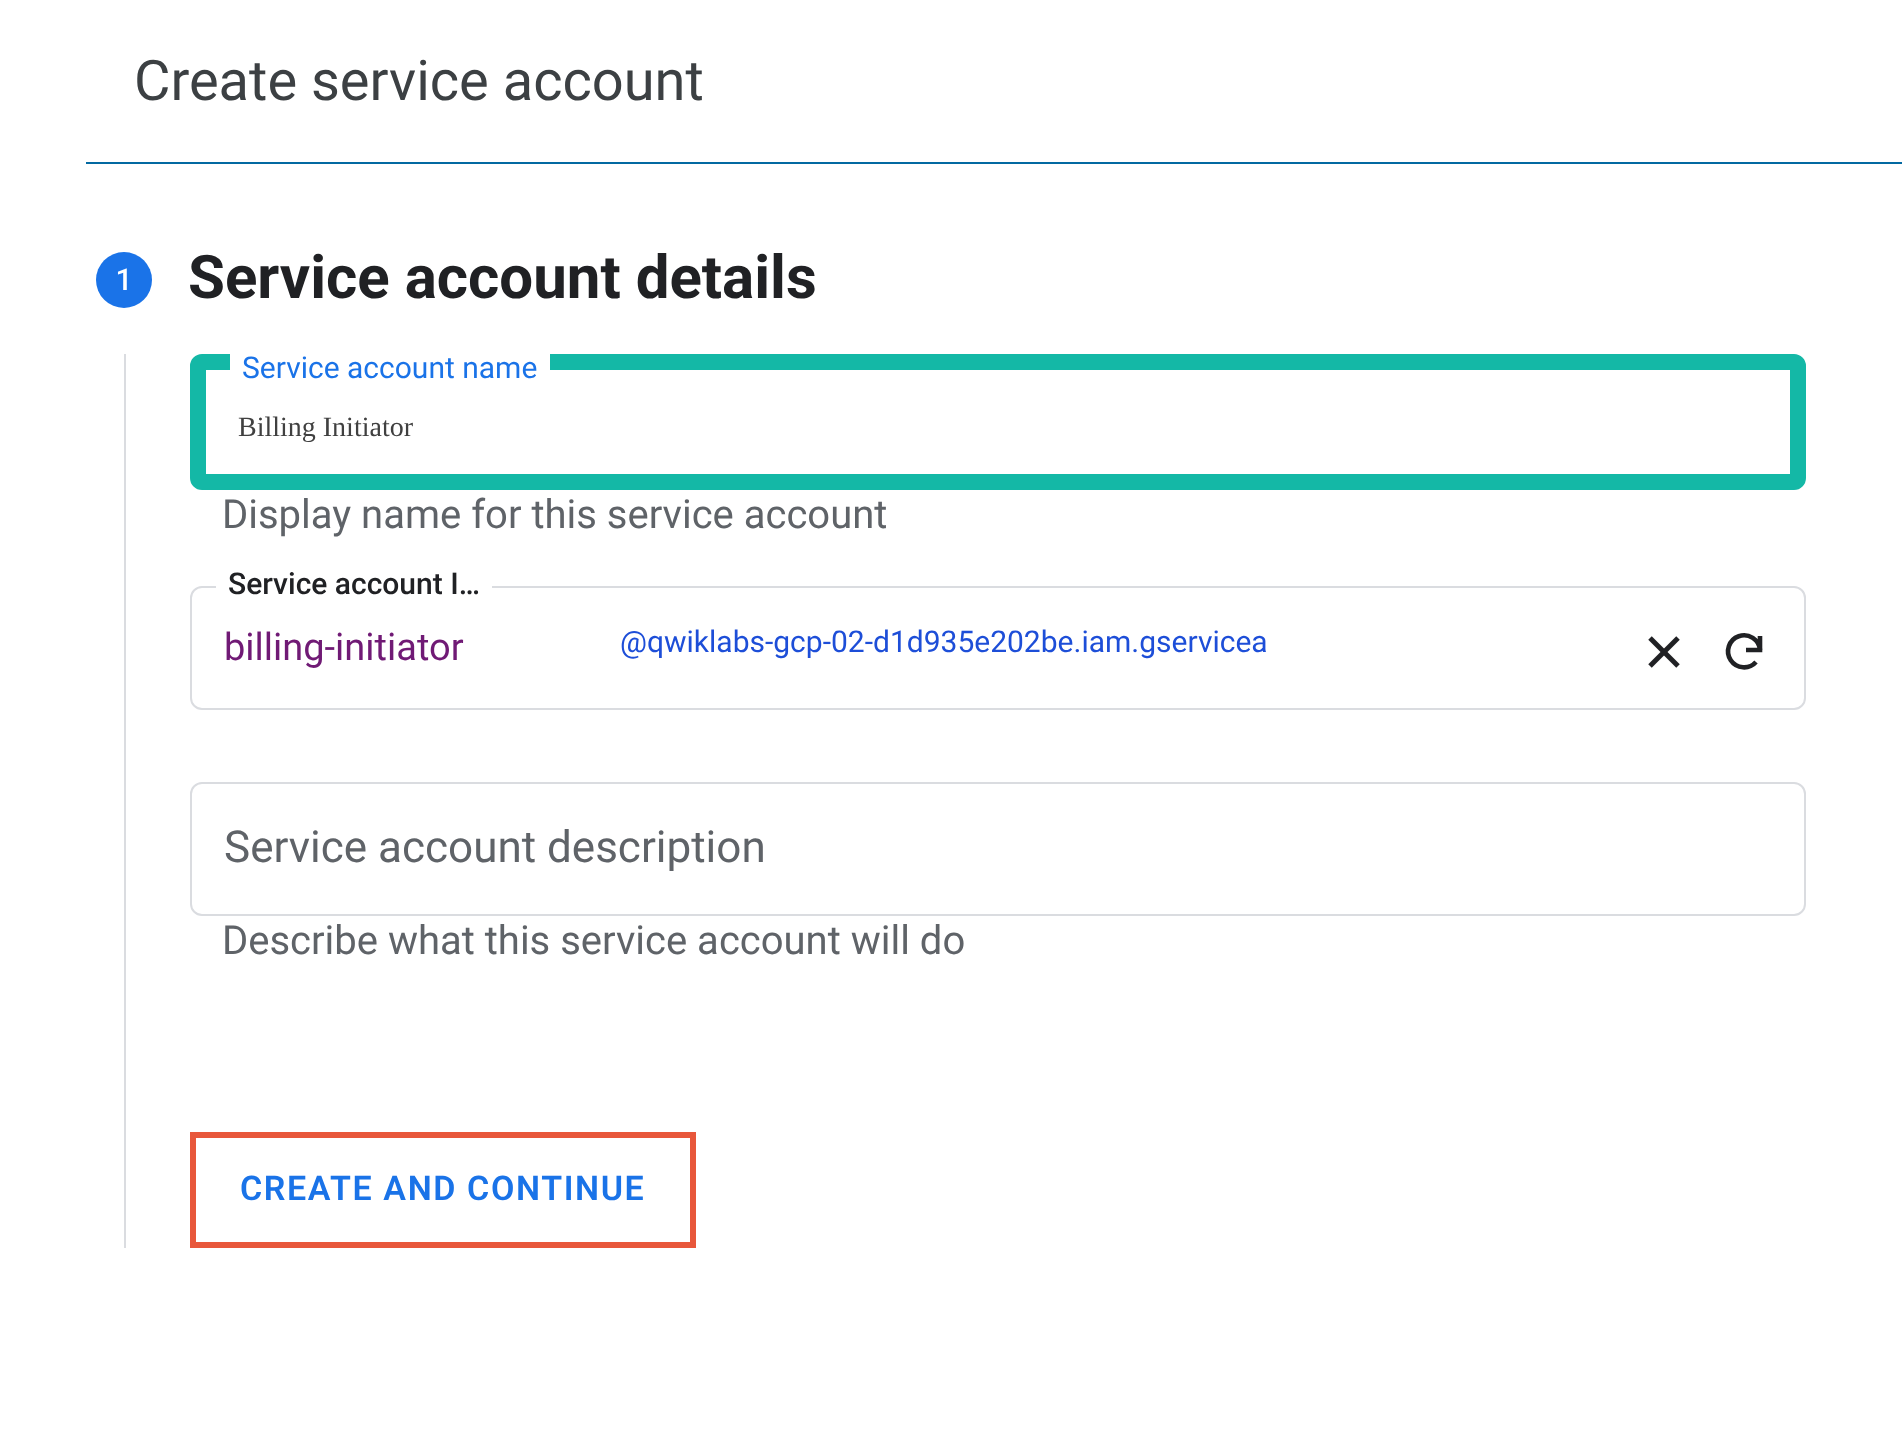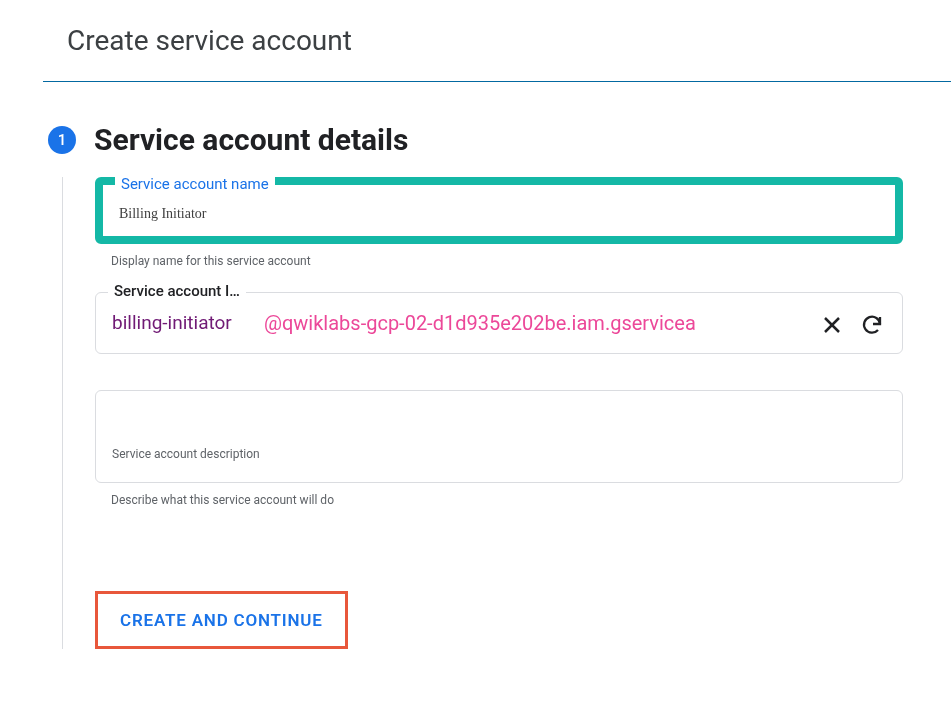--- a/index.html
+++ b/index.html
@@ -81,23 +81,22 @@
     }
     .outlined-field input {
       border: none;
       outline: none;
       width: 100%;
       font-size: 14px;
       color: #404040;
       font-family: Liberation Serif, serif;
     }
     .field-hint {
-      font-size: 12px;
+      font-size: 20px;
       color: #5f6368;
-      margin-top: 10px;
       padding-left: 16px;
     }
     .id-field {
       position: relative;
       border: 1px solid #dadce0;
       border-radius: 6px;
       padding: 18px 16px 14px 16px;
       display: flex;
       align-items: flex-start;
       gap: 12px;
@@ -118,25 +117,26 @@
     }
     .id-input {
       font-size: 19px;
       color: #701a75;
       border: none;
       outline: none;
       font-family: inherit;
       width: 140px;
     }
     .id-suffix {
-      font-size: 20px;
-      color: #ec4899;
+      font-size: 15px;
+      color: #1d4ed8;
       flex: 1;
       white-space: nowrap;
       overflow: hidden;
+      margin-left: 46px;
     }
     .icon-btn {
       width: 28px;
       height: 28px;
       display: flex;
       align-items: center;
       justify-content: center;
       cursor: pointer;
       color: #202124;
       flex-shrink: 0;
@@ -147,24 +147,23 @@
     }
     .desc-field {
       border: 1px solid #dadce0;
       border-radius: 6px;
       padding: 20px 16px;
     }
     .desc-field input {
       border: none;
       outline: none;
       width: 100%;
-      font-size: 12px;
+      font-size: 22px;
       color: #5f6368;
       font-family: inherit;
-      margin-top: 36px;
     }
     .desc-field input::placeholder {
       color: #5f6368;
     }
     .button-row {
       margin-top: 60px;
     }
     .primary-btn {
       display: inline-block;
       padding: 16px 22px;

